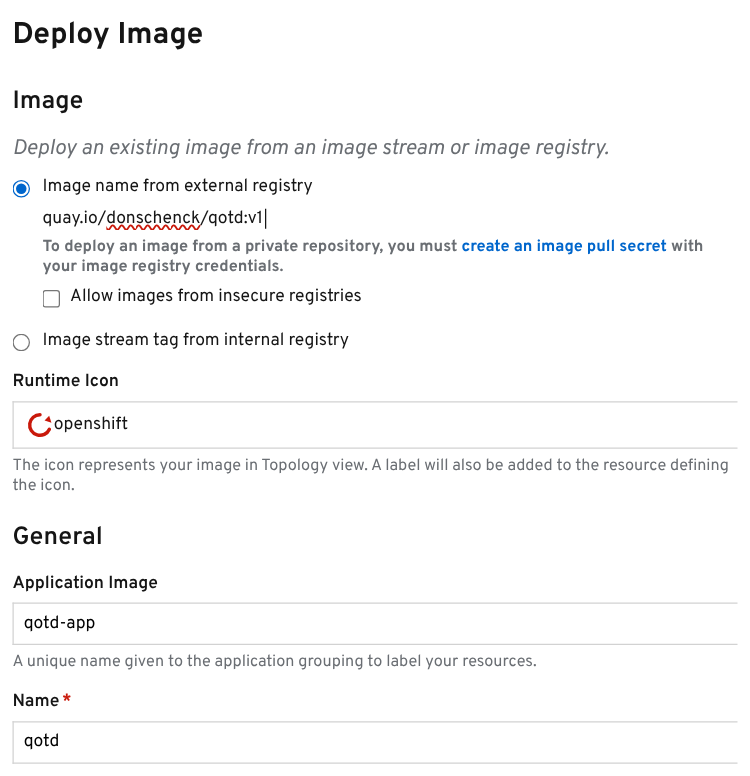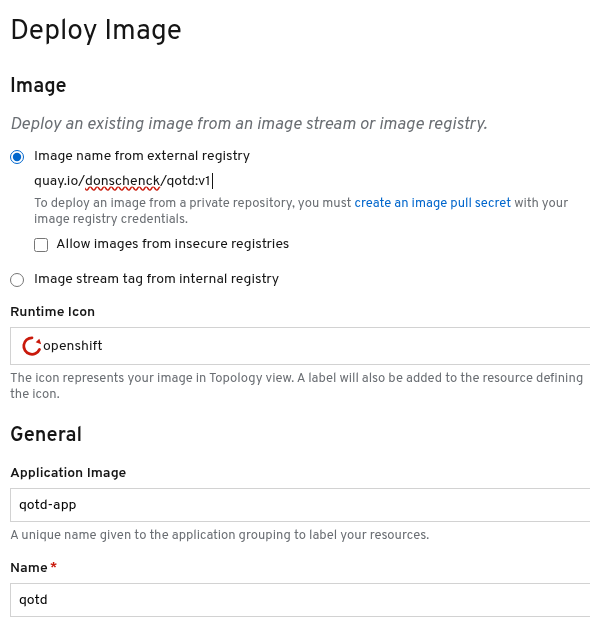--- a/index.html
+++ b/index.html
@@ -4,22 +4,22 @@
   <style>
     * { box-sizing: border-box; margin: 0; padding: 0; }
     body {
       font-family: "RedHatText", "Overpass", -apple-system, BlinkMacSystemFont, "Segoe UI", Helvetica, Arial, sans-serif;
       font-size: 14px;
       color: #151515;
       padding: 10px 10px 20px 10px;
       width: 600px;
     }
     h1.page-title {
-      font-size: 28px;
-      font-weight: 400;
+      font-size: 24px;
+      font-weight: 700;
       margin: 4px 0 24px 0;
     }
     h2.section-title {
       font-size: 20px;
       font-weight: 600;
       margin: 20px 0 14px 0;
     }
     .subtext {
       color: #6a6e73;
       font-size: 17px;
@@ -45,20 +45,21 @@
     }
     .validated {
       color: #6a6e73;
       font-size: 13px;
       margin-top: 4px;
     }
     .help-line {
       color: #6a6e73;
       font-size: 13px;
       margin-top: 6px;
+      font-weight: bold;
     }
     .help-line a {
       color: #06c;
       text-decoration: none;
     }
     .checkbox-row {
       display: flex;
       align-items: center;
       gap: 8px;
       margin-top: 8px;

